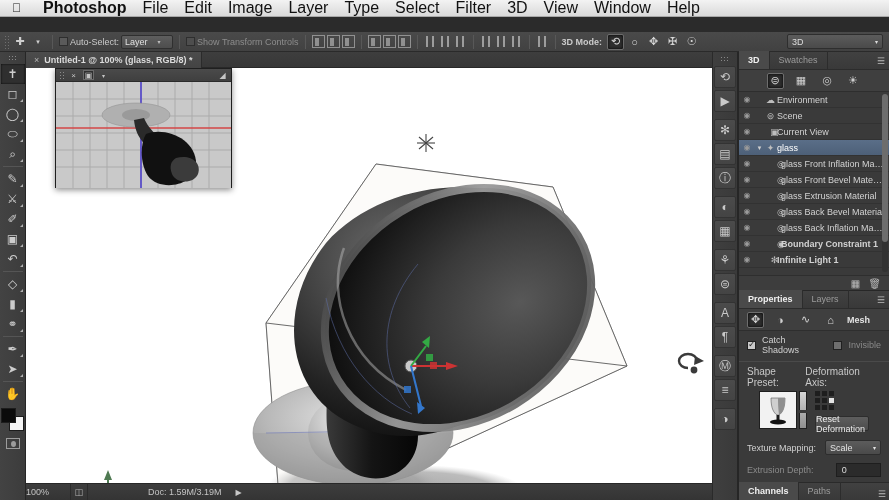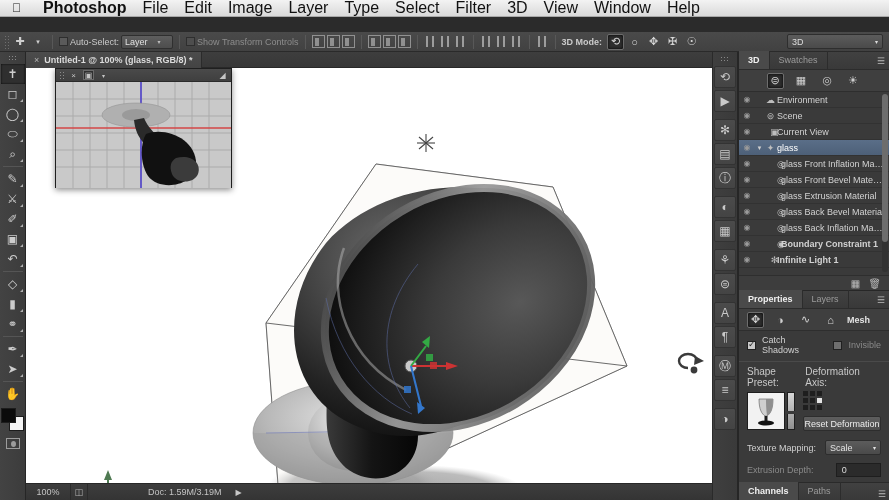--- a/index.html
+++ b/index.html
@@ -115,21 +115,21 @@
   .tabitem { height:16px; background:linear-gradient(#4c4c4c,#444);
     border-right:1px solid #2b2b2b; display:flex; align-items:center;
     gap:5px; padding:0 8px; font-size:9px; color:#dcdcdc; font-weight:bold; }
   .tabitem .x { font-size:9px; color:#b4b4b4; font-weight:normal; }
   .canvas { position:absolute; left:0; top:16px; width:686px; height:415px;
     background:#f7f5f1; overflow:hidden; }
   .canvasfill { position:absolute; inset:0; background:#ffffff; }
   .statusbar { position:absolute; left:0; bottom:0; width:686px; height:17px;
     background:linear-gradient(#3d3d3d,#343434); border-top:1px solid #282828;
     display:flex; align-items:center; font-size:9px; color:#c4c4c4; }
-  .sb-zoom { width:44px; text-align:center; }
+  .sb-zoom { width:44px; }
   .sb-grip { width:18px; display:flex; align-items:center;
     justify-content:center; font-size:9px; color:#b0b0b0;
     border-left:1px solid #2b2b2b; border-right:1px solid #2b2b2b;
     height:17px; }
   .sb-doc { padding-left:60px; }
   .sb-arw { margin-left:14px; font-size:8px; color:#c8c8c8; }
 
   
   .nav { position:absolute; left:55px; top:68px; width:177px; height:120px;
     background:#3b3b3b; border:1px solid #1f1f1f;
@@ -651,21 +651,21 @@
           <span class="dimlab">Invisible</span>
         </div>
 
         <div class="psep"></div>
 
         <div style="display:flex;padding:2px 8px 0 8px;gap:10px">
           <span style="width:50px">Shape Preset:</span>
           <span>Deformation Axis:</span>
         </div>
 
-        <div style="display:flex;padding:3px 8px;gap:8px;align-items:center">
+        <div style="display:flex;padding:3px 20px;gap:8px;align-items:flex-start">
           <div style="display:flex;gap:2px">
             <div class="preset-box">
               <svg width="36" height="36" viewBox="0 0 36 36">
                 <rect width="36" height="36" fill="#f2f2f2"></rect>
                 <path d="M11 6 C11 17 14 21 17 23 L19 23 C22 21 25 17 25 6 Z" fill="#cfcfcf" stroke="#555" stroke-width=".6"></path>
                 <path d="M18 6 C18 17 19 21 19 23 L19 23 C22 21 25 17 25 6 Z" fill="#8f8f8f"></path>
                 <rect x="16.5" y="23" width="3" height="6" fill="#1a1a1a"></rect>
                 <ellipse cx="18" cy="30" rx="8" ry="2.6" fill="#111"></ellipse>
               </svg>
             </div>

